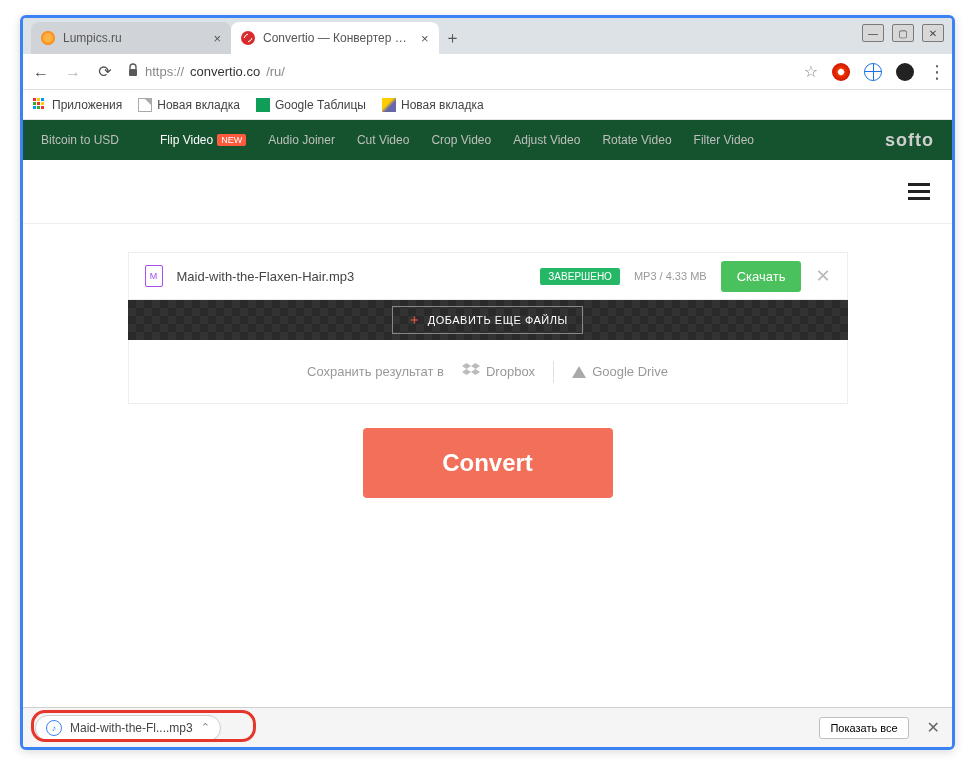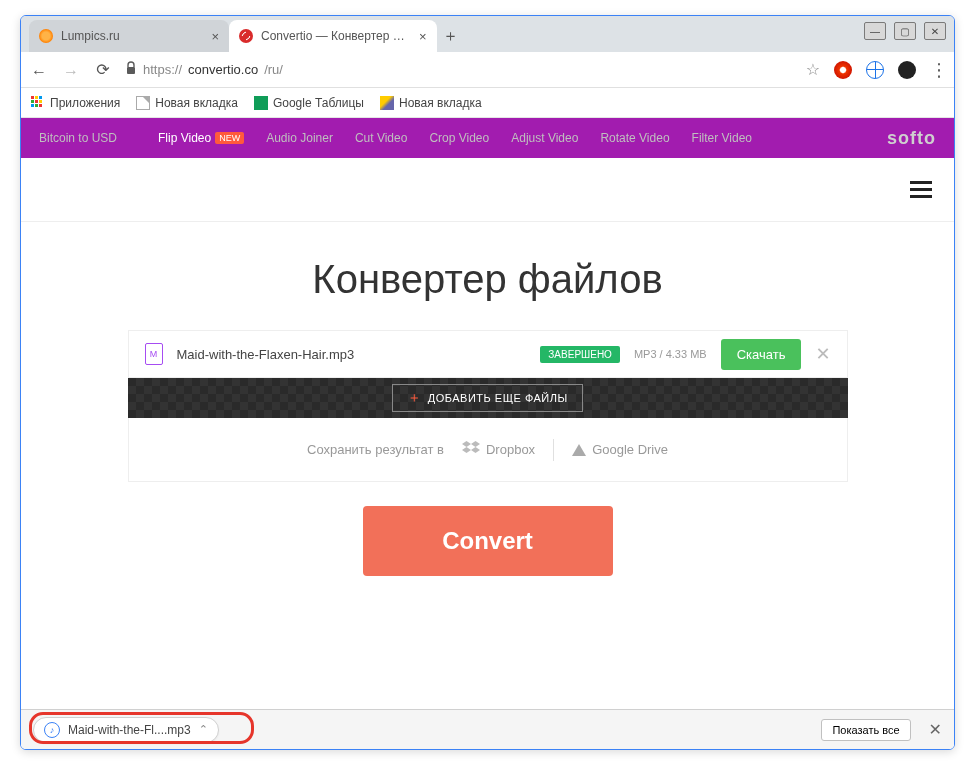--- a/index.html
+++ b/index.html
@@ -1,17 +1,17 @@
 <!DOCTYPE html>
 <html><head>
 <meta charset="utf-8">
 <style>
 * { margin: 0; padding: 0; box-sizing: border-box; font-family: Arial, "Segoe UI", sans-serif; }
 body { background: #fff; width: 975px; height: 765px; position: relative; overflow: hidden; }
-.window { width: 935px; height: 735px; margin: 15px auto; border: 1px solid #3b82f6; border-radius: 6px; background: #fff; display: flex; flex-direction: column; overflow: hidden; box-shadow: 0 2px 10px rgba(0,0,0,.15); position: relative; }
+.window { width: 935px; height: 735px; margin: 15px auto; border: 3px solid #3b82f6; border-radius: 6px; background: #fff; display: flex; flex-direction: column; overflow: hidden; box-shadow: 0 2px 10px rgba(0,0,0,.15); position: relative; }
 .titlebar { height: 36px; background: #dde2e6; display: flex; align-items: flex-end; position: relative; }
 .window-controls { position: absolute; right: 8px; top: 6px; display: flex; gap: 8px; }
 .winbtn { width: 22px; height: 18px; border: 1px solid #7a7a7a; background: #d8d8d8; border-radius: 2px; display: flex; align-items: center; justify-content: center; font-size: 10px; color: #444; cursor: pointer; }
 .tabs { display: flex; margin-left: 8px; gap: 0; height: 32px; }
 .tab { height: 32px; display: flex; align-items: center; padding: 0 10px; font-size: 12px; color: #555; background: #d0d4d8; border-top-left-radius: 8px; border-top-right-radius: 8px; min-width: 200px; position: relative; gap: 8px; cursor: pointer; }
 .tab.active { background: #fff; }
 .tab .close { font-size: 13px; color: #555; cursor: pointer; margin-left: auto; }
 .tab-favicon { width: 14px; height: 14px; border-radius: 7px; }
 .lumpics-fav { background: radial-gradient(circle,#ffb347 40%,#ff7f00 70%); }
 .convertio-fav { background: #d92b2b; border-radius: 50%; position: relative; }
@@ -34,21 +34,21 @@
 .bookmarks { height:30px; background:#fff; border-bottom:1px solid #e5e5e5; display:flex; align-items:center; padding:0 10px; gap:16px; font-size:12px; color:#444; }
 .bm { display:flex; align-items:flex-start; gap:5px; cursor:pointer; }
 .bm .ico { width:14px; height:14px; }
 .apps-ico { display:grid; grid-template-columns:repeat(3,3px); grid-template-rows:repeat(3,3px); gap:1px; }
 .apps-ico span { background:#e33; }
 .apps-ico span:nth-child(2){background:#fc0}.apps-ico span:nth-child(3){background:#09e}.apps-ico span:nth-child(4){background:#3a3}.apps-ico span:nth-child(5){background:#e33}.apps-ico span:nth-child(6){background:#fc0}.apps-ico span:nth-child(7){background:#09e}.apps-ico span:nth-child(8){background:#3a3}.apps-ico span:nth-child(9){background:#e33}
 .doc-ico { border:1px solid #aaa; background:#fff; position:relative; }
 .doc-ico::after { content:""; position:absolute; right:0; top:0; border:3px solid transparent; border-top-color:#aaa; border-right-color:#aaa; }
 .sheets-ico { background:#0f9d58; }
 .img-ico { background: linear-gradient(135deg,#ffcc00 40%,#66a 60%); }
-.topnav { height:40px; background:#a21caf; display:flex; align-items:center; padding:0 18px; gap:22px; font-size:12px; color:#bfbfbf; }
+.topnav { height:40px; background:#14532d; display:flex; align-items:center; padding:0 18px; gap:22px; font-size:12px; color:#bfbfbf; }
 .topnav .item { cursor:pointer; display:flex; align-items:center; gap:4px; }
 .topnav .item.active { color:#fff;margin-left:19px; }
 .new-badge { background:#ff5a3c; color:#fff; font-size:9px; padding:1px 4px; border-radius:2px; }
 .softo { margin-left:auto; font-weight:bold; color:#cfcfcf; font-size:18px; letter-spacing:1px; }
 .header { height:64px; background:#fff; display:flex; align-items:center; padding:0 22px; border-bottom:1px solid #eee; }
 .logo { display:flex; align-items:center; gap:8px; }
 .logo-mark { width:28px; height:28px; background:#d92b2b; border-radius:50%; position:relative; }
 .logo-mark::after { content:""; position:absolute; inset:5px; border:3px solid #fff; border-radius:50%; border-top-color:transparent; border-bottom-color:transparent; transform:rotate(45deg); }
 .logo-text { font-size:20px; font-weight:700; color:#222; }
 .hamburger { margin-left:auto; display:flex; flex-direction:column; gap:4px; cursor:pointer; }
@@ -174,21 +174,20 @@
 
   <div class="header">
     <div class="hamburger">
         <span></span>
         <span></span>
         <span></span>
       </div>
   </div>
 
   <div class="content">
-    <h1 class="hero">Конвертер файлов</h1>
 
     <div class="panel">
       <div class="file-row">
         <span class="file-ico">M</span>
         <span style="flex:1;">Maid-with-the-Flaxen-Hair.mp3</span>
         <span class="status-chip">ЗАВЕРШЕНО</span>
         <span class="meta">MP3 / 4.33 MB</span>
         <button class="dl-btn">Скачать</button>
         <span class="close-file">✕</span>
       </div>

